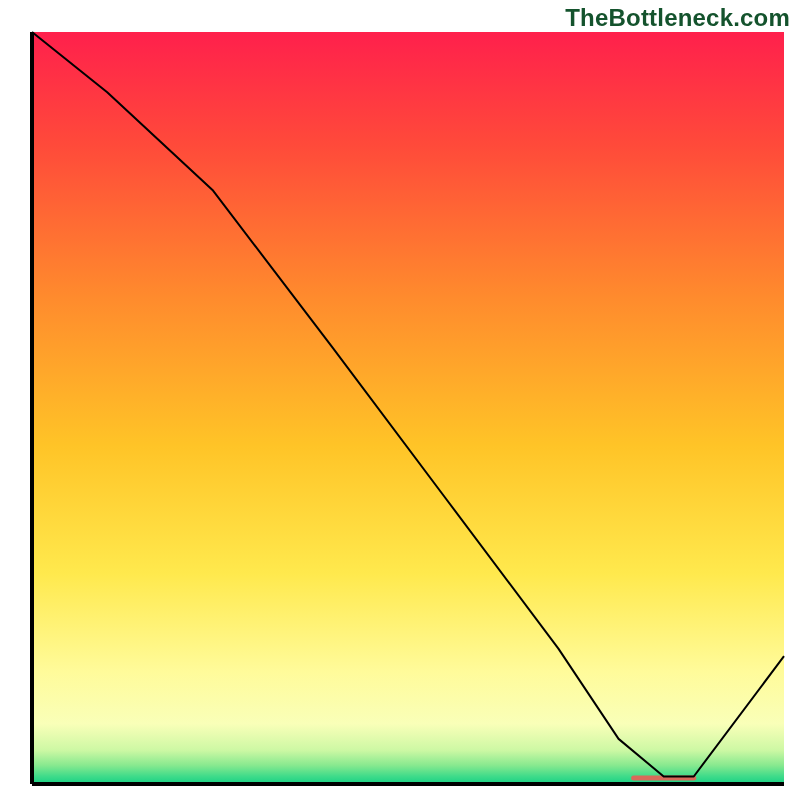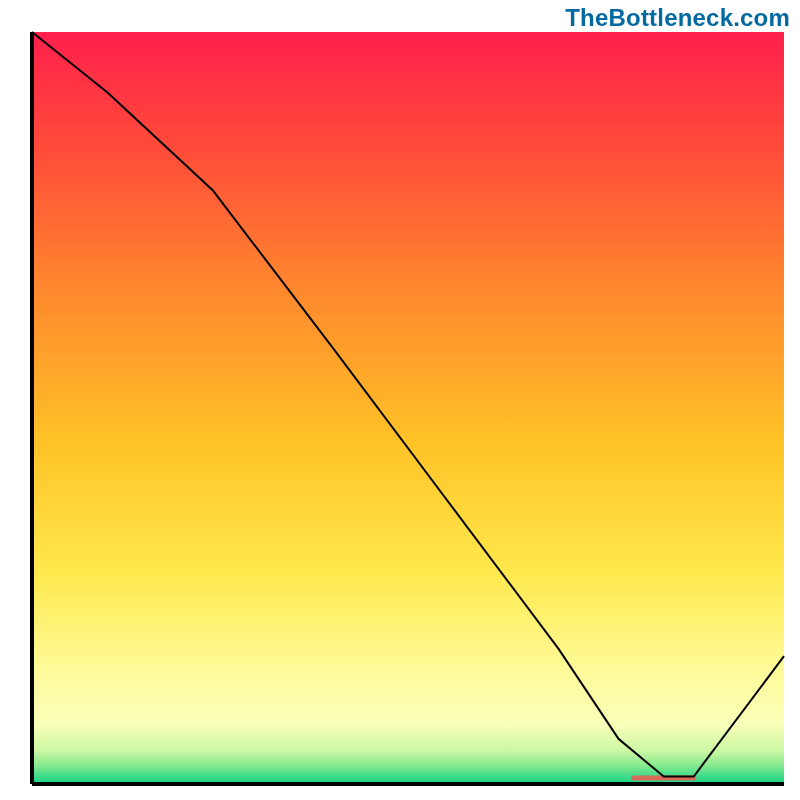--- a/index.html
+++ b/index.html
@@ -14,21 +14,21 @@
     position: relative;
     width: 800px;
     height: 800px;
   }
   .watermark {
     position: absolute;
     top: 4px;
     right: 10px;
     font-size: 24px;
     font-weight: 600;
-    color: #0369a1;
+    color: #14532d;
     letter-spacing: 0.2px;
     z-index: 10;
   }
   svg {
     position: absolute;
     left: 0;
     top: 0;
   }
 </style>
 </head>

